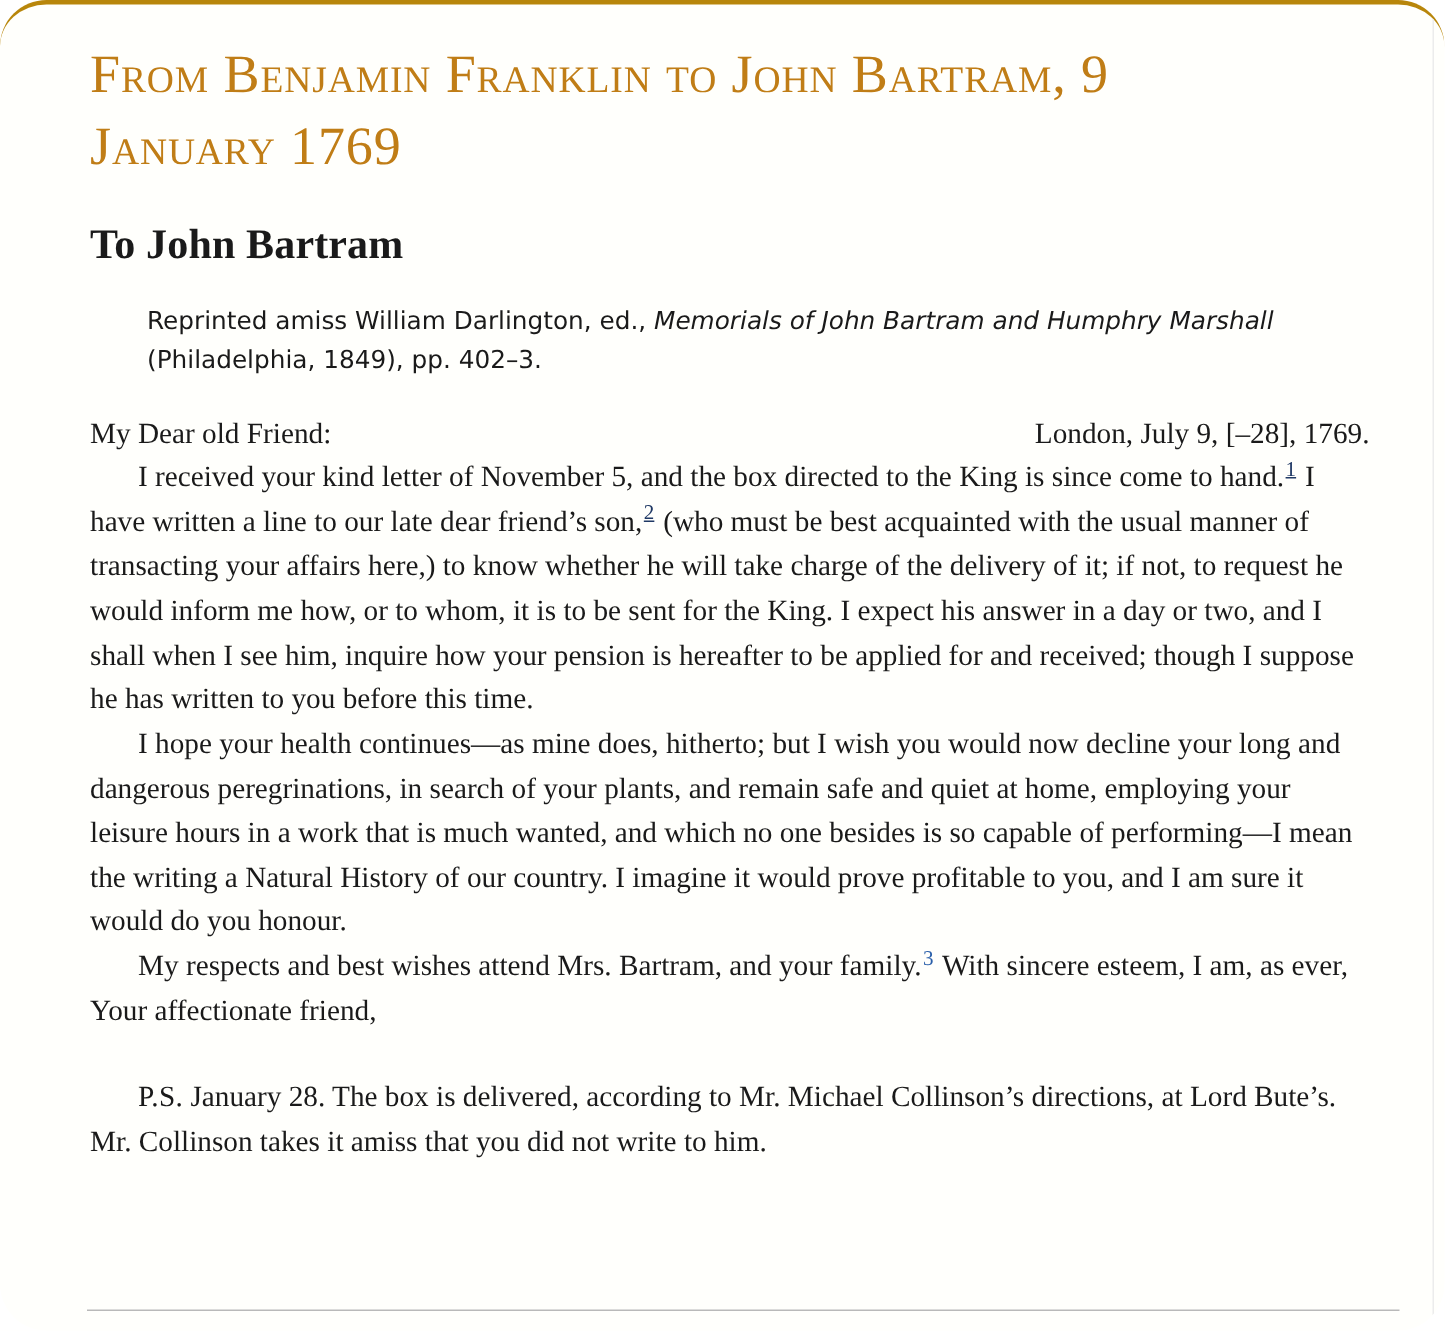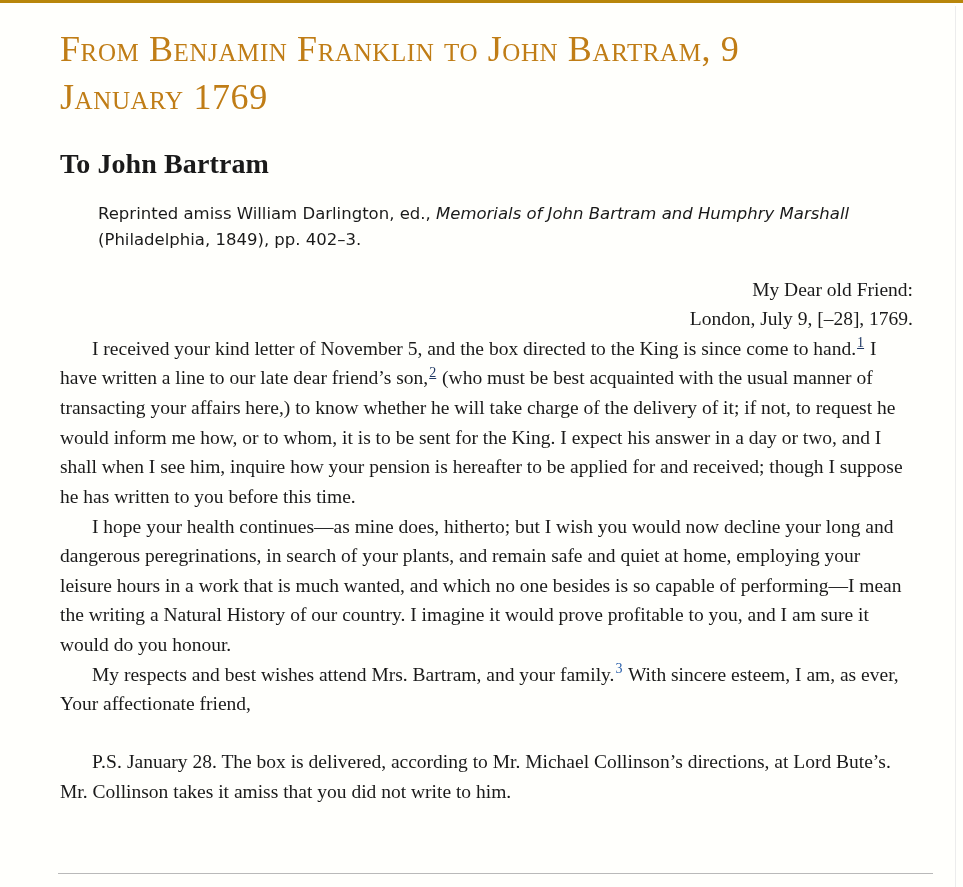--- a/index.html
+++ b/index.html
@@ -16,20 +16,21 @@
   }
 
   #page {
     position: relative;
     width: 963px;
     height: 887px;
     background: #fffffc;
     box-sizing: border-box;
     border-top: 3px solid #b8860b;
     overflow: hidden;
+    border-radius: 31px;
   }
 
   
   #page::after {
     content: "";
     position: absolute;
     top: 3px;
     right: 7px;
     width: 1px;
     height: 884px;
@@ -87,21 +88,20 @@
     line-height: 1.52;
     color: #1a1a1a;
     font-variant-numeric: oldstyle-nums;
   }
 
   .salutation-row {
     display: flex;
     justify-content: space-between;
     align-items: flex-end;
     padding-right: 10px;
-    flex-direction: column;
   }
   .salutation { white-space: nowrap; }
   .dateline { white-space: nowrap; }
 
   .letter p.para {
     margin: 0;
     text-indent: 32px;
     padding-right: 10px;
   }
 

